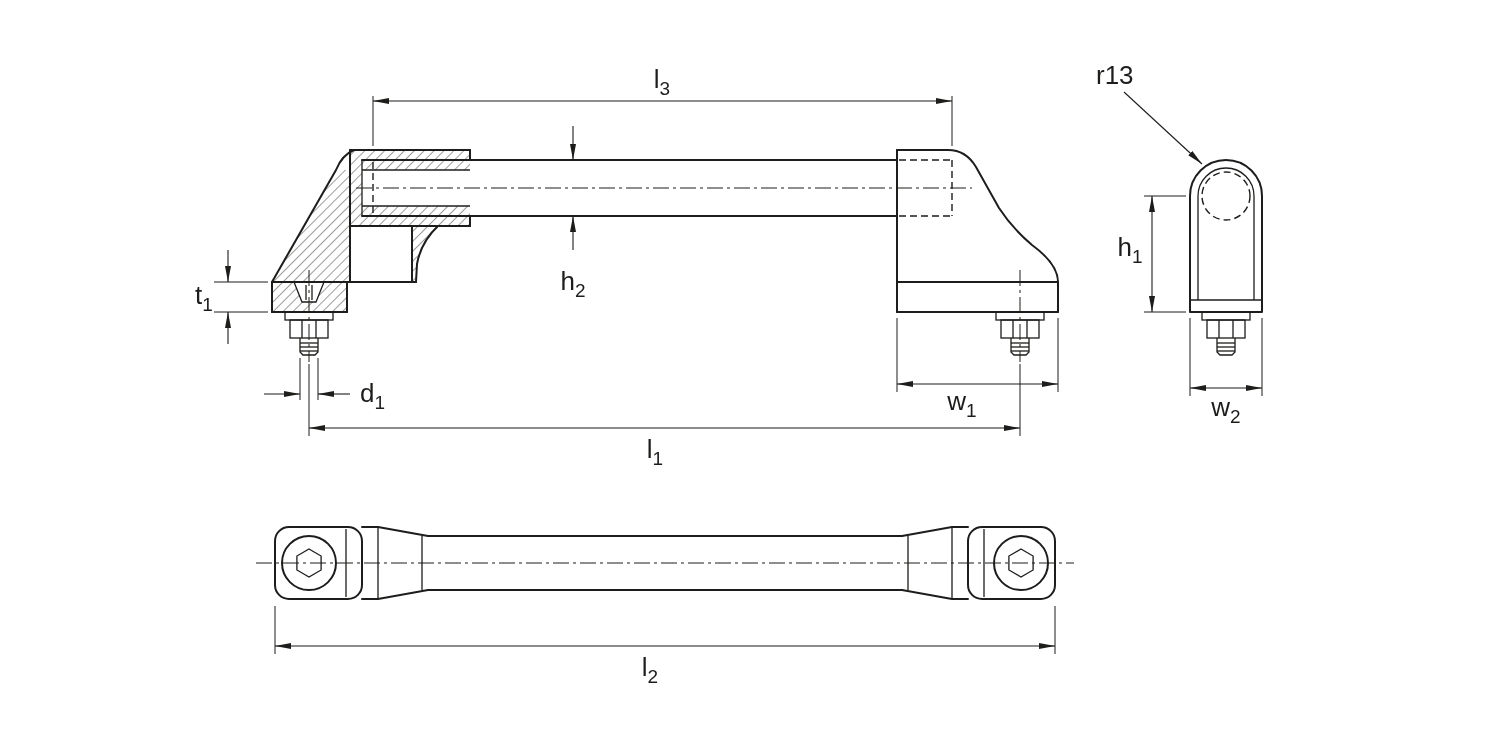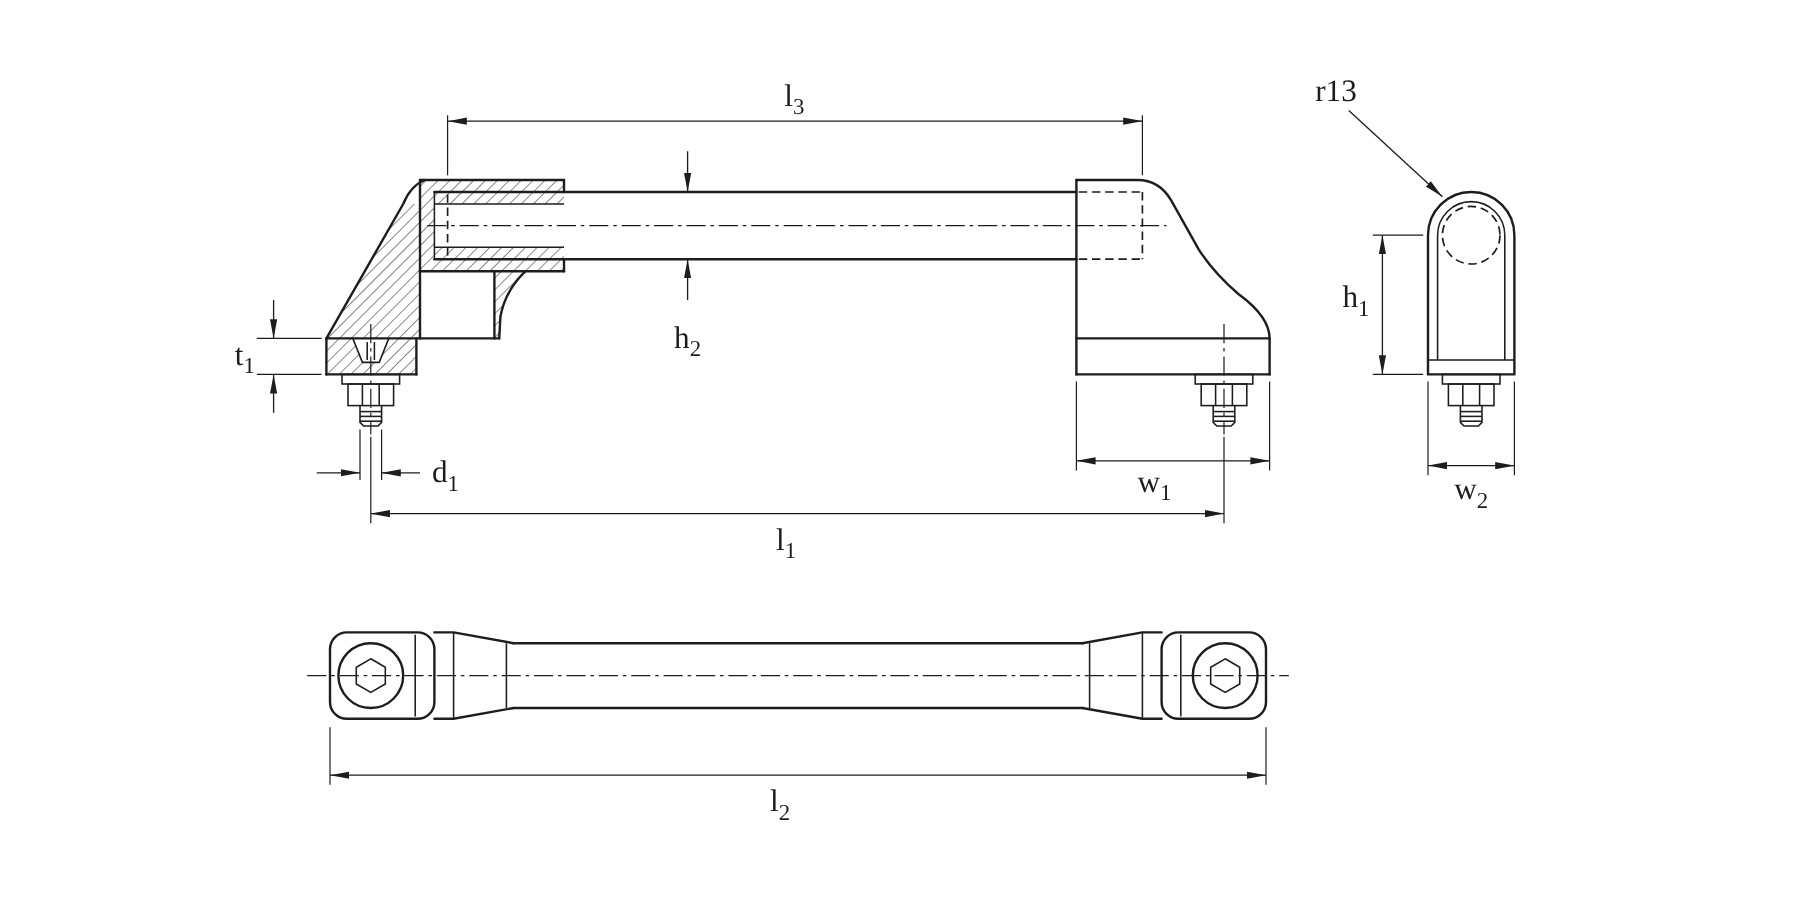--- a/index.html
+++ b/index.html
@@ -1,17 +1,17 @@
 <!DOCTYPE html>
 <html><head>
 <meta charset="utf-8">
 <style>
   html,body{margin:0;padding:0;background:#ffffff;}
   .canvas{position:relative;width:1500px;height:750px;background:#ffffff;overflow:hidden;
-          font-family:Liberation Serif, serif;}
+          font-family:Liberation Sans, sans-serif;}
   svg{position:absolute;left:0;top:0;}
   .ol{stroke:#1d1d1b;stroke-width:2;fill:none;stroke-linecap:round;stroke-linejoin:round;}
   .thin{stroke:#1d1d1b;stroke-width:1.3;fill:none;}
   .dim{stroke:#1d1d1b;stroke-width:1.1;fill:none;}
   .ext{stroke:#1d1d1b;stroke-width:1;fill:none;}
   .ctr{stroke:#1d1d1b;stroke-width:1;fill:none;stroke-dasharray:16 4 3 4;}
   .dash{stroke:#1d1d1b;stroke-width:1.4;fill:none;stroke-dasharray:7 4;}
   .hatch{fill:url(#hatchPat);stroke:none;}
   .dim-label{font-size:26px;fill:#1d1d1b;}
   .dim-label .sub{font-size:19px;}

